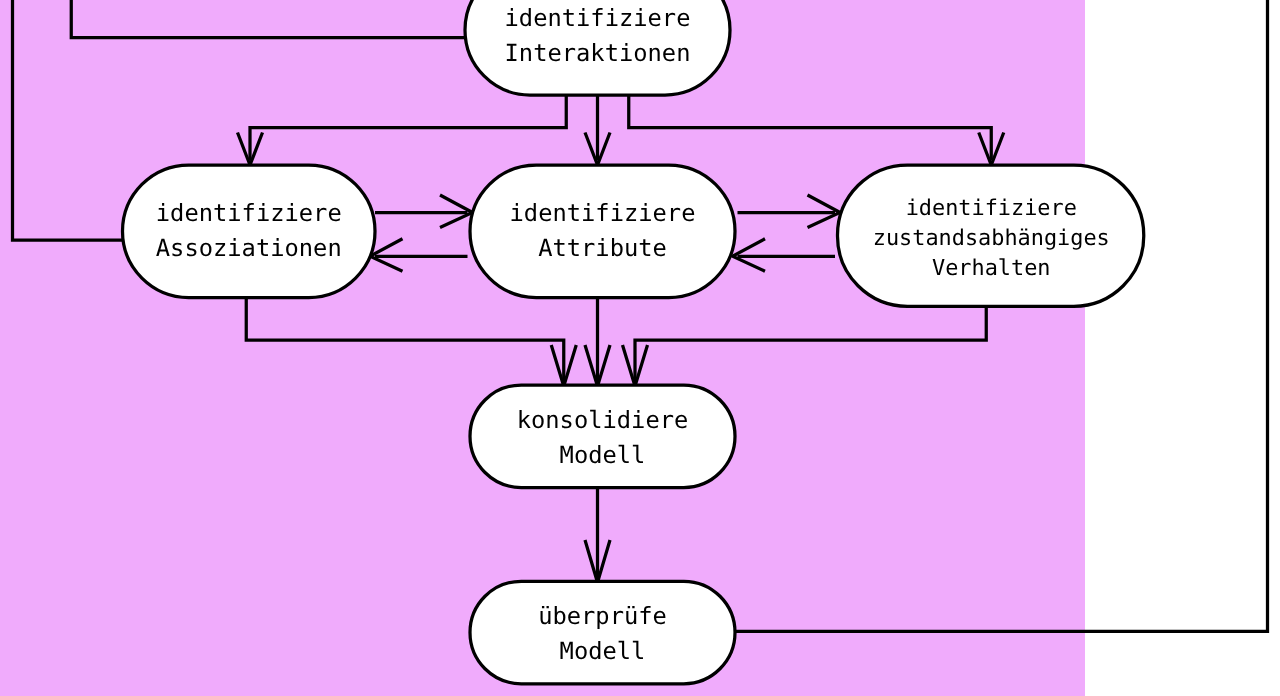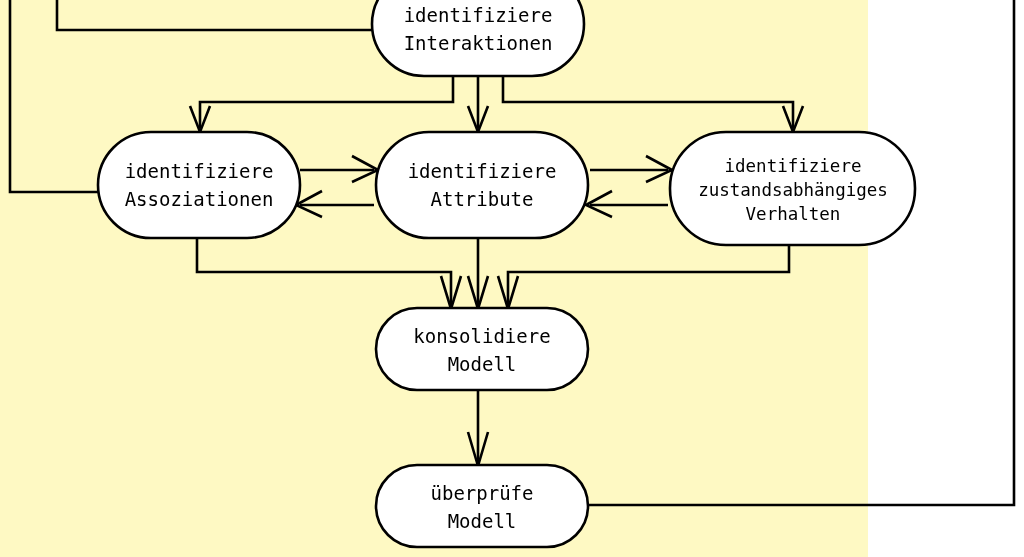--- a/index.html
+++ b/index.html
@@ -10,21 +10,21 @@
   body {
     width: 1024px;
     height: 557px;
     overflow: hidden;
     font-family: "DejaVu Sans Mono", "Liberation Mono", monospace;
   }
   #diagram-root {
     position: relative;
     width: 868px;
     height: 557px;
-    background: #fef9c3;
+    background: #f0abfc;
   }
   svg#flowchart {
     display: block;
     width: 1024px;
     height: 557px;
   }
   .node-shape {
     fill: #ffffff;
     stroke: #000000;
     stroke-width: 2.6;

